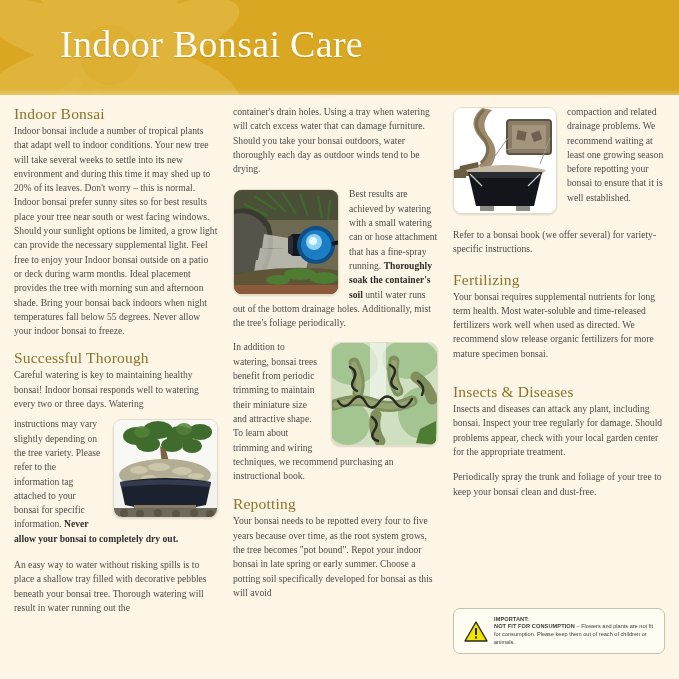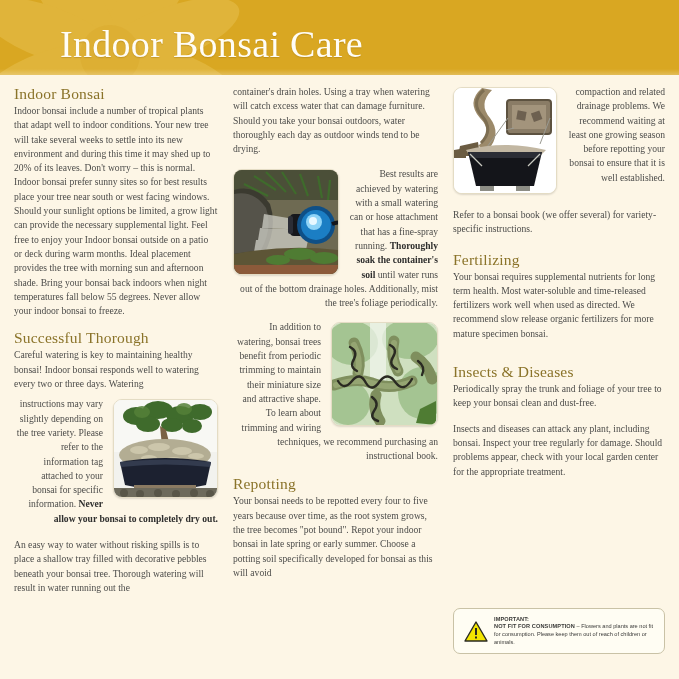--- a/index.html
+++ b/index.html
@@ -17,21 +17,21 @@
     position: relative;
     width: 679px;
     height: 679px;
     background: #fdf6e6;
     box-sizing: border-box;
   }
 
   
   .header {
     position: relative;
-    height: 75px;
+    height: 95px;
     background: #d9a722;
     overflow: hidden;
   }
   .header-flower {
     position: absolute;
     left: -40px;
     top: -70px;
     width: 310px;
     height: 250px;
     opacity: 1;
@@ -81,21 +81,21 @@
   }
   p.body {
     font-family: Liberation Serif, serif;
     font-size: 9.6px;
     line-height: 14.3px;
     color: #4c4c4a;
     margin: 0 0 11px 0;
     text-align: left;
   }
   p.body.tight { margin-bottom: 6px; }
-  p.body.nomargin { margin-bottom: 0; text-align: right; }
+  p.body.nomargin { margin-bottom: 0; }
   b.bold { color: #2f2f2e; font-weight: bold; }
 
   
   .photo {
     border-radius: 9px;
     border: 1px solid #e4dcc4;
     background: #ffffff;
     box-shadow: 0 1px 2px rgba(0,0,0,0.13);
     overflow: hidden;
     position: relative;
@@ -351,22 +351,22 @@
         </div>
         <p class="body nomargin">compaction and related drainage problems. We recommend waiting at least one growing season before repotting your bonsai to ensure that it is well established.</p>
       </div>
 
       <p class="body" style="margin-top:10px;">Refer to a bonsai book (we offer several) for variety-specific instructions.</p>
 
       <h2 class="section" style="margin-top:14px;">Fertilizing</h2>
       <p class="body">Your bonsai requires supplemental nutrients for long term health. Most water-soluble and time-released fertilizers work well when used as directed. We recommend slow release organic fertilizers for more mature specimen bonsai.</p>
 
       <h2 class="section" style="margin-top:22px;">Insects &amp; Diseases</h2>
+      <p class="body">Insects and diseases can attack any plant, including bonsai. Inspect your tree regularly for damage. Should problems appear, check with your local garden center for the appropriate treatment.</p>
       <p class="body">Periodically spray the trunk and foliage of your tree to keep your bonsai clean and dust-free.</p>
-      <p class="body">Insects and diseases can attack any plant, including bonsai. Inspect your tree regularly for damage. Should problems appear, check with your local garden center for the appropriate treatment.</p>
     </div>
 
   </div>
 
   <div class="warning-box">
     <svg class="warn-icon" width="24" height="21" viewBox="0 0 24 21">
       <path d="M12 1 L23 20 L1 20 Z" fill="#f2e500" stroke="#2a2a22" stroke-width="1.4" stroke-linejoin="round"></path>
       <rect x="11" y="7" width="2" height="7" fill="#2a2a22"></rect>
       <rect x="11" y="15.5" width="2" height="2" fill="#2a2a22"></rect>
     </svg>

